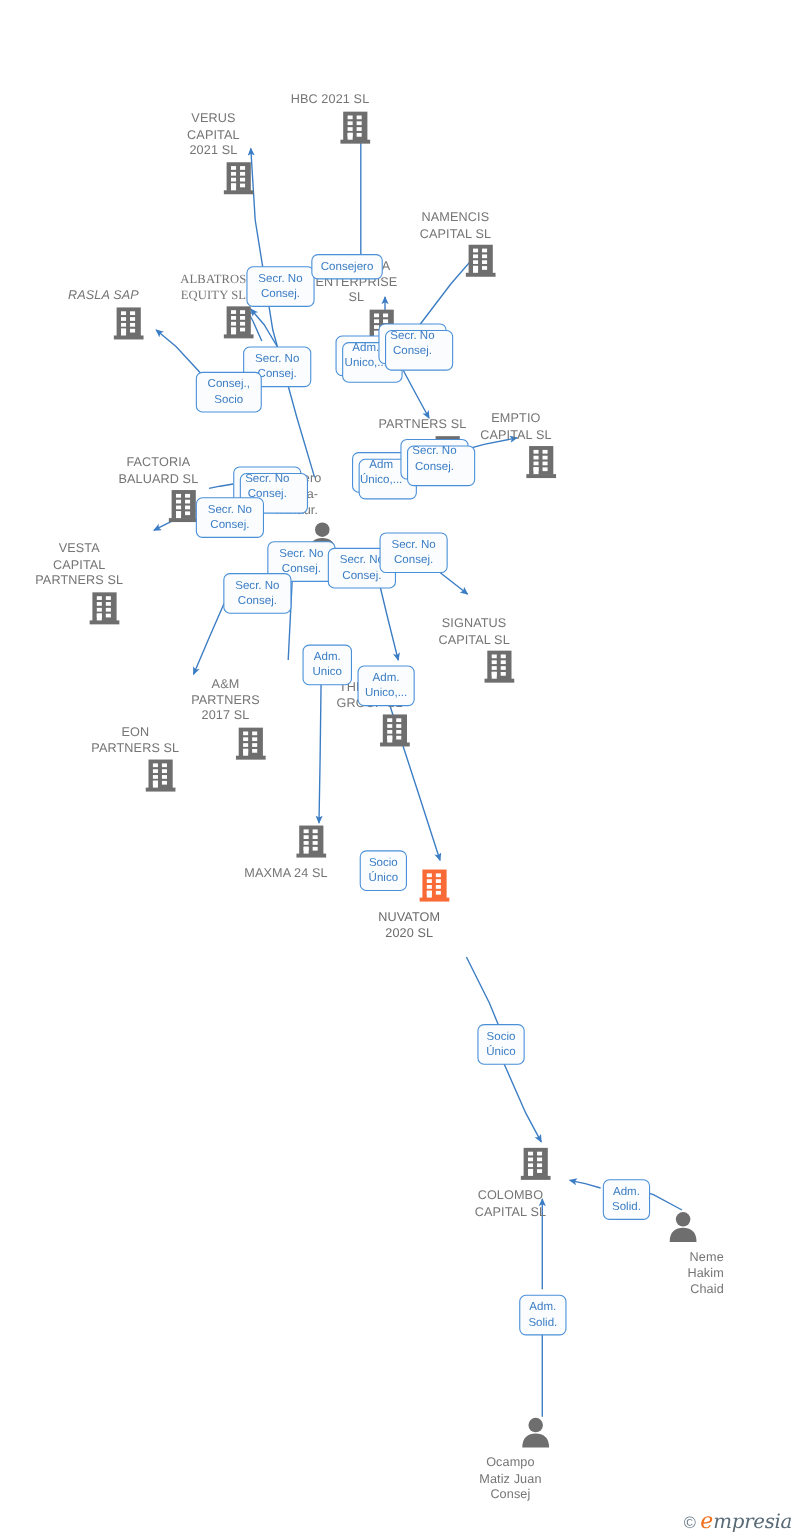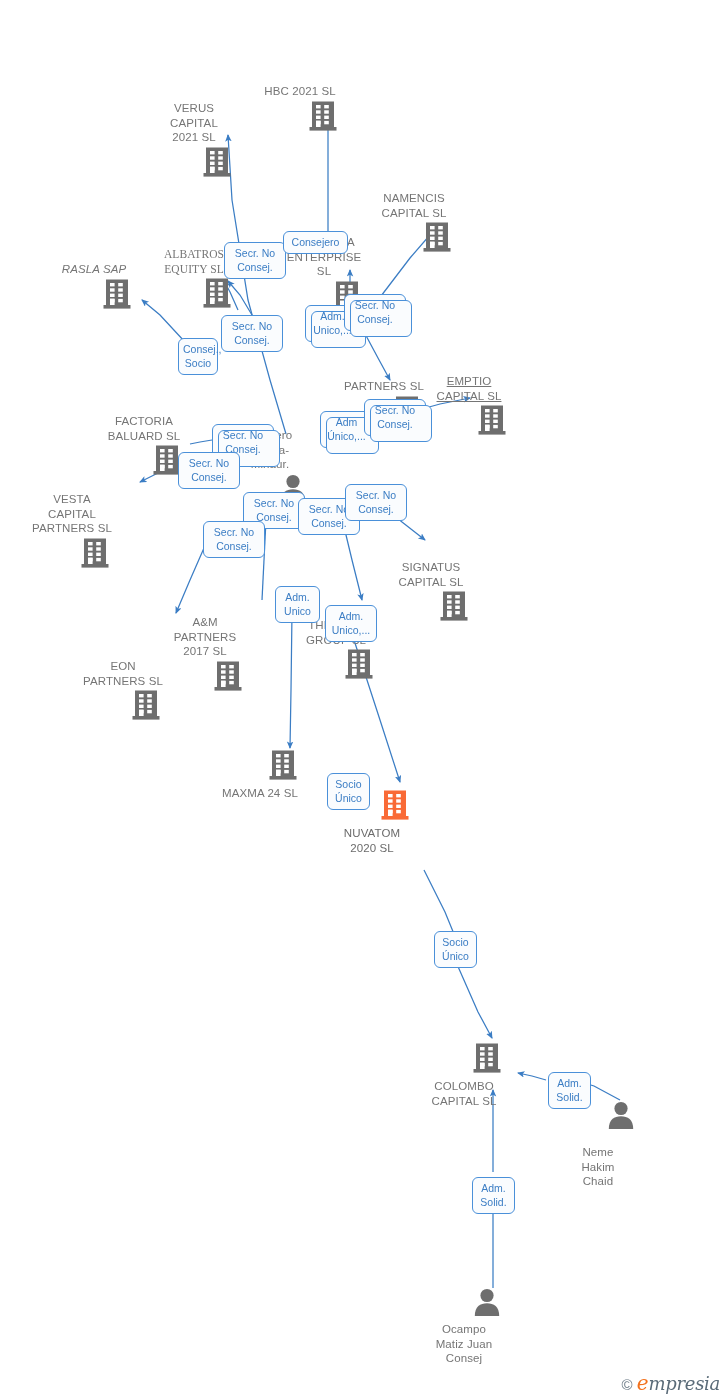--- a/index.html
+++ b/index.html
@@ -255,21 +255,21 @@
             <rect x="8" y="5" width="4.6" height="3.4" fill="#ffffff"></rect>
             <rect x="16.2" y="5" width="4.6" height="3.4" fill="#ffffff"></rect>
             <rect x="8" y="10.3" width="4.6" height="3.4" fill="#ffffff"></rect>
             <rect x="16.2" y="10.3" width="4.6" height="3.4" fill="#ffffff"></rect>
             <rect x="8" y="15.6" width="4.6" height="3.4" fill="#ffffff"></rect>
             <rect x="16.2" y="15.6" width="4.6" height="3.4" fill="#ffffff"></rect>
             <rect x="8" y="20.9" width="4.6" height="3.4" fill="#ffffff"></rect>
             <rect x="16.2" y="20.9" width="4.6" height="3.4" fill="#ffffff"></rect>
             <rect x="8" y="20.6" width="4.6" height="6.4" fill="#ffffff"></rect>
           </svg></div>
-        <div class="node-label above" style="margin-bottom: 1px; text-decoration: underline;">EMPTIO
+        <div class="node-label above" style="margin-bottom: 1px;">EMPTIO
 CAPITAL  SL</div>
       </div>
       <div class="node" style="left: 414px; top: 379px;">
         <div class="node-icon" style="margin-left: -15px;"><svg width="30" height="32" viewBox="0 0 30 32">
             <rect x="4" y="1.5" width="22" height="26" fill="#6e6e6e"></rect>
             <rect x="1.5" y="27" width="27" height="3.6" fill="#6e6e6e"></rect>
             <rect x="8" y="5" width="4.6" height="3.4" fill="#ffffff"></rect>
             <rect x="16.2" y="5" width="4.6" height="3.4" fill="#ffffff"></rect>
             <rect x="8" y="10.3" width="4.6" height="3.4" fill="#ffffff"></rect>
             <rect x="16.2" y="10.3" width="4.6" height="3.4" fill="#ffffff"></rect>
@@ -442,41 +442,41 @@
           </svg></div>
         <div class="node-label above" style="margin-bottom: 1px;">Barrilero
 Garcia-
 Miñaur.</div>
       </div>
       <div class="node" style="left: 628px; top: 1100px;">
         <div class="node-icon" style="margin-left: -14px;"><svg width="28" height="30" viewBox="0 0 28 30">
             <circle cx="14" cy="8.5" r="6.6" fill="#6e6e6e"></circle>
             <path d="M1.8 29 C1.8 19.6 7.2 16.2 14 16.2 C20.8 16.2 26.2 19.6 26.2 29 Z" fill="#6e6e6e"></path>
           </svg></div>
-        <div class="node-label" style="margin-top: 11px;">Neme
+        <div class="node-label" style="margin-top: 1px; text-align: right;">Neme
 Hakim
 Chaid</div>
       </div>
       <div class="node" style="left: 494px; top: 1287px;">
         <div class="node-icon" style="margin-left: -14px;"><svg width="28" height="30" viewBox="0 0 28 30">
             <circle cx="14" cy="8.5" r="6.6" fill="#6e6e6e"></circle>
             <path d="M1.8 29 C1.8 19.6 7.2 16.2 14 16.2 C20.8 16.2 26.2 19.6 26.2 29 Z" fill="#6e6e6e"></path>
           </svg></div>
         <div class="node-label" style="margin-top: 1px;">Ocampo
 Matiz Juan
 Consej</div>
       </div>
     </div>
   <div id="rel-layer">
       <div class="rel" style="left: 224px; top: 242px; width: 62px; min-height: 34px;">Secr.  No
 Consej.</div>
       <div class="rel" style="left: 283px; top: 231px; width: 65px; min-height: 20px;">Consejero</div>
       <div class="rel" style="left: 221px; top: 315px; width: 62px; min-height: 34px;">Secr.  No
 Consej.</div>
-      <div class="rel" style="left: 178px; top: 338px; width: 40px; min-height: 34px;">Consej.,
+      <div class="rel" style="left: 178px; top: 338px; width: 60px; min-height: 34px;">Consej.,
 Socio</div>
       <div class="rel stacked" style="left: 305px; top: 305px; width: 55px; min-height: 34px;">Adm.
 Unico,...</div>
       <div class="rel stacked" style="left: 344px; top: 294px; width: 62px; min-height: 34px;">Secr.  No
 Consej.</div>
       <div class="rel stacked" style="left: 320px; top: 411px; width: 53px; min-height: 34px;">Adm
 Único,...</div>
       <div class="rel stacked" style="left: 364px; top: 399px; width: 62px; min-height: 34px;">Secr.  No
 Consej.</div>
       <div class="rel stacked" style="left: 212px; top: 424px; width: 62px; min-height: 34px;">Secr.  No

